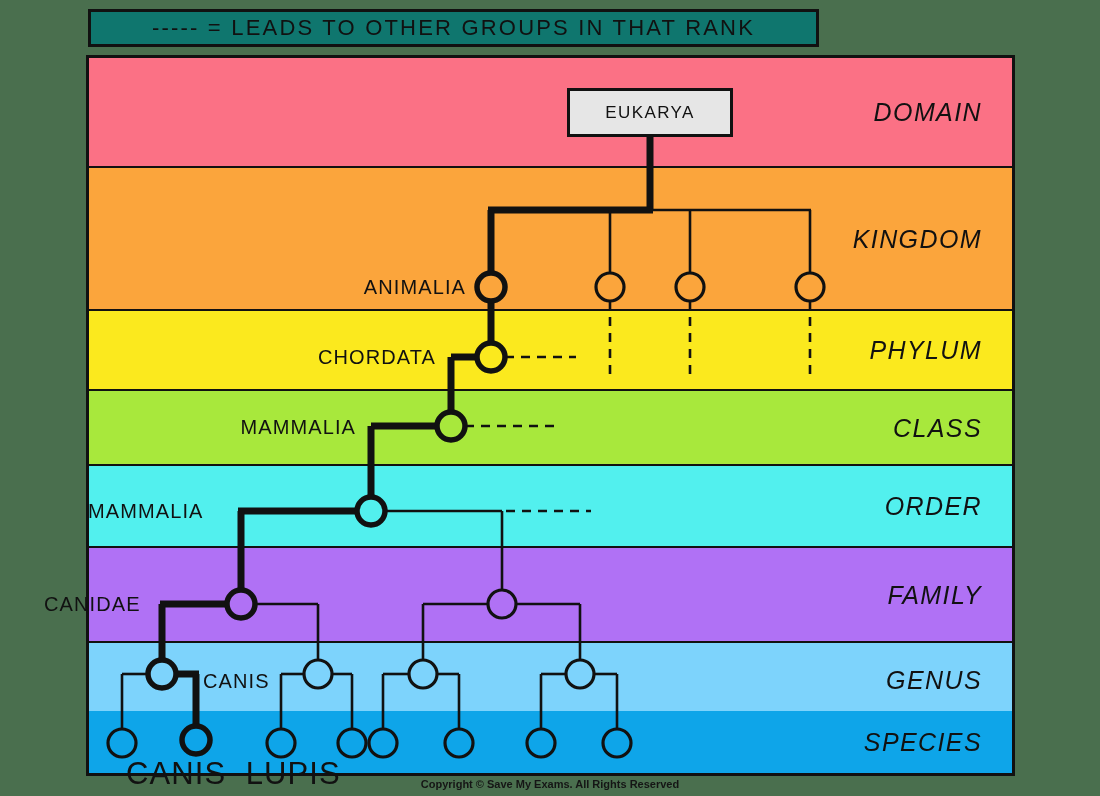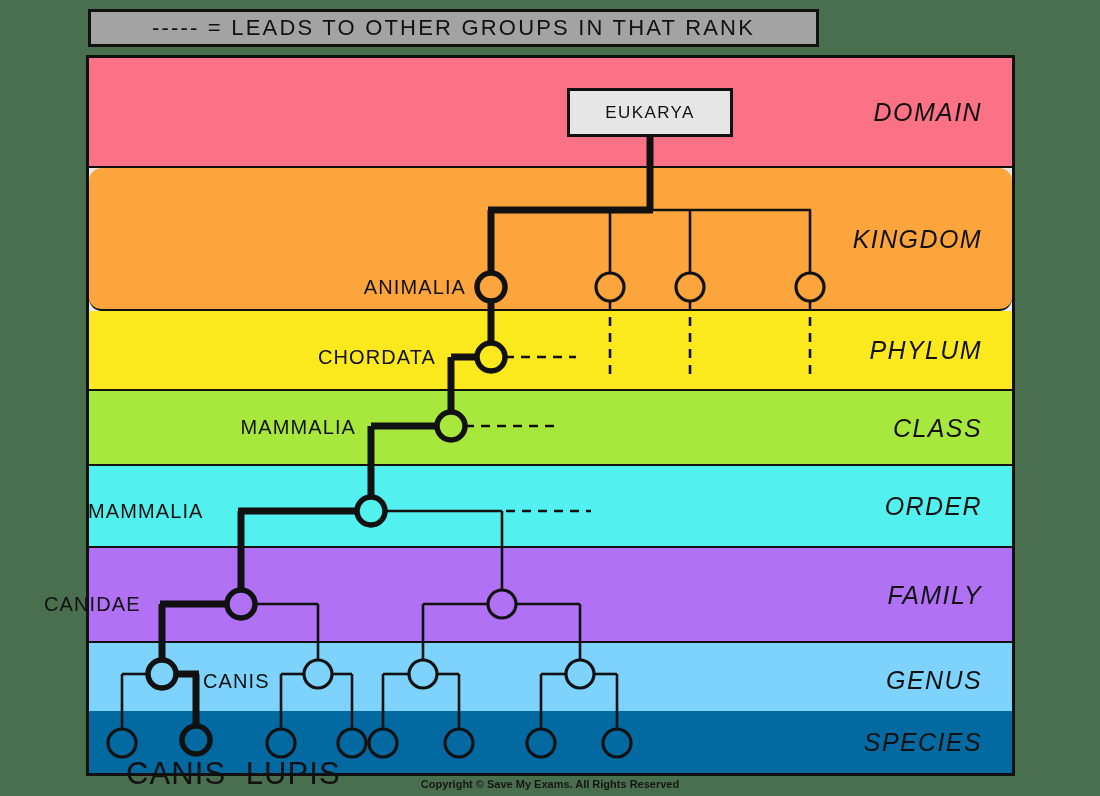--- a/index.html
+++ b/index.html
@@ -15,21 +15,21 @@
     position: relative;
   }
 
   
   #legend-box {
     position: absolute;
     left: 88px;
     top: 9px;
     width: 731px;
     height: 38px;
-    background: #a3a3a3;
+    background: #0f766e;
     border: 3px solid #111;
     box-sizing: border-box;
     display: flex;
     align-items: center;
     justify-content: center;
   }
   #legend-text {
     font-size: 22px;
     letter-spacing: 2.2px;
     color: #111;
@@ -140,39 +140,39 @@
 
 <div id="legend-box">
   <span id="legend-text">----- = LEADS TO OTHER GROUPS IN THAT RANK</span>
 </div>
 
 <div id="diagram-panel">
   <div id="bands-container">
       <div class="rank-band" style="top: 0px; height: 110px; background: rgb(251, 113, 133);">
         <div class="rank-label">DOMAIN</div>
       </div>
-      <div class="rank-band" style="top: 110px; height: 143px; background: rgb(251, 165, 60); border-radius: 13px;">
+      <div class="rank-band" style="top: 110px; height: 143px; background: rgb(251, 165, 60);">
         <div class="rank-label">KINGDOM</div>
       </div>
       <div class="rank-band" style="top: 253px; height: 80px; background: rgb(251, 233, 30);">
         <div class="rank-label">PHYLUM</div>
       </div>
       <div class="rank-band" style="top: 333px; height: 75px; background: rgb(168, 232, 60);">
         <div class="rank-label">CLASS</div>
       </div>
       <div class="rank-band" style="top: 408px; height: 82px; background: rgb(82, 240, 238);">
         <div class="rank-label">ORDER</div>
       </div>
       <div class="rank-band" style="top: 490px; height: 95px; background: rgb(176, 113, 245);">
         <div class="rank-label">FAMILY</div>
       </div>
       <div class="rank-band" style="top: 585px; height: 76px; background: #7dd3fc;">
         <div class="rank-label">GENUS</div>
       </div>
-      <div class="rank-band last" style="top: 653px; height: 62px; background: #0369a1;">
+      <div class="rank-band last" style="top: 653px; height: 62px; background: #0ea5e9;">
         <div class="rank-label">SPECIES</div>
       </div>
     </div>
 </div>
 
 <div id="eukarya-box">
   <span id="eukarya-label">EUKARYA</span>
 </div>
 
 <svg id="tree-svg" viewBox="0 0 1100 796">

